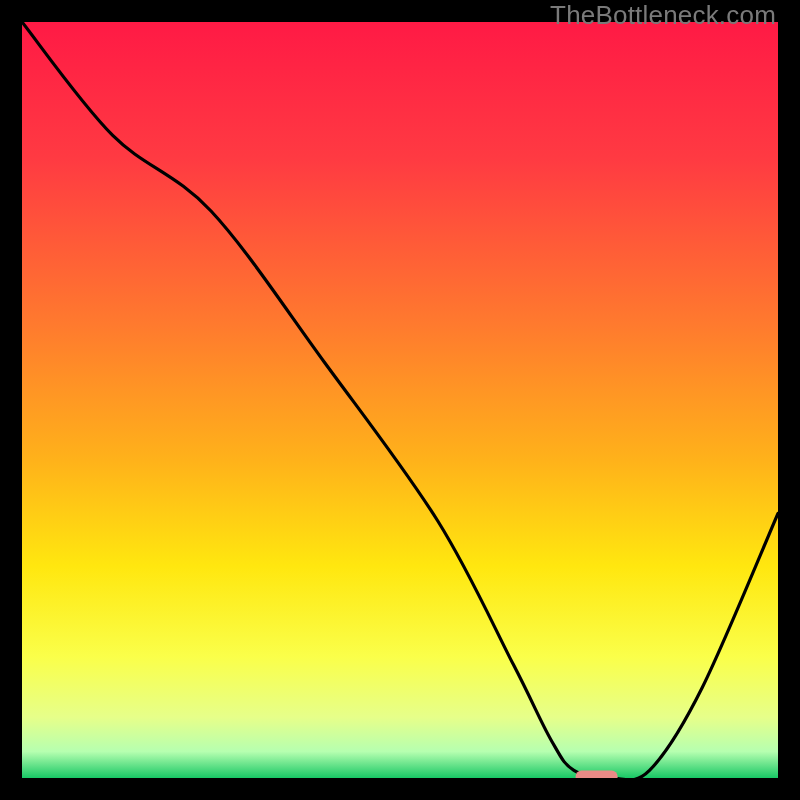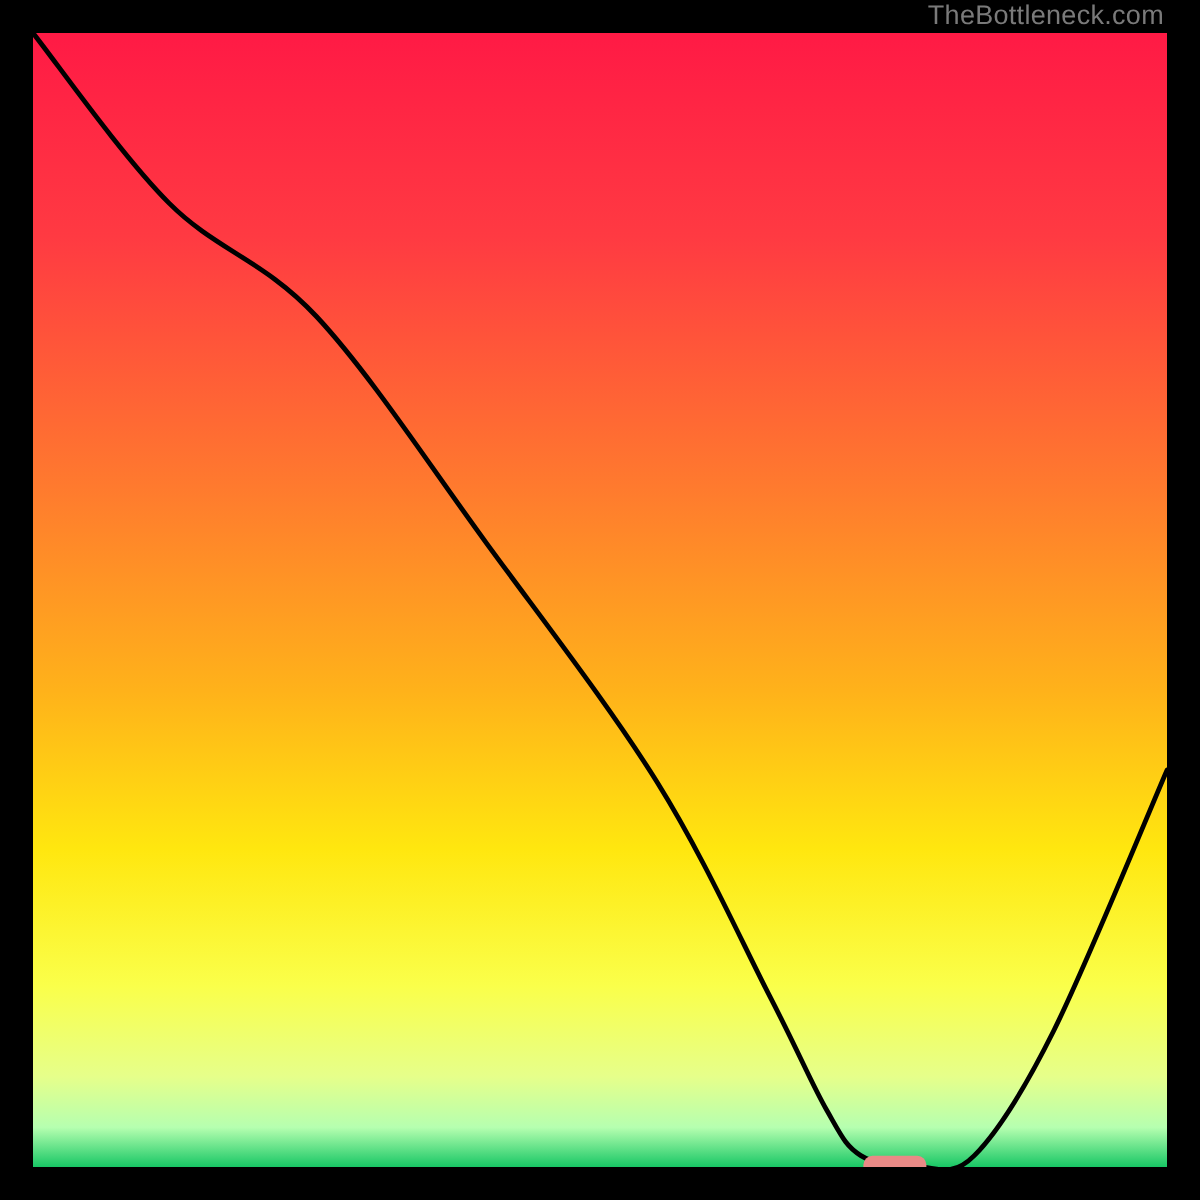--- a/index.html
+++ b/index.html
@@ -24,21 +24,21 @@
     left: 0;
     top: 0;
     width: 756px;
     height: 756px;
   }
   .watermark {
     position: absolute;
     top: 0px;
     right: 24px;
     color: #7a7a7a;
-    font-size: 18px;
+    font-size: 26px;
     font-weight: 500;
     letter-spacing: 0.2px;
     user-select: none;
   }
   svg {
     display: block;
   }
 </style>
 </head>
 <body>

